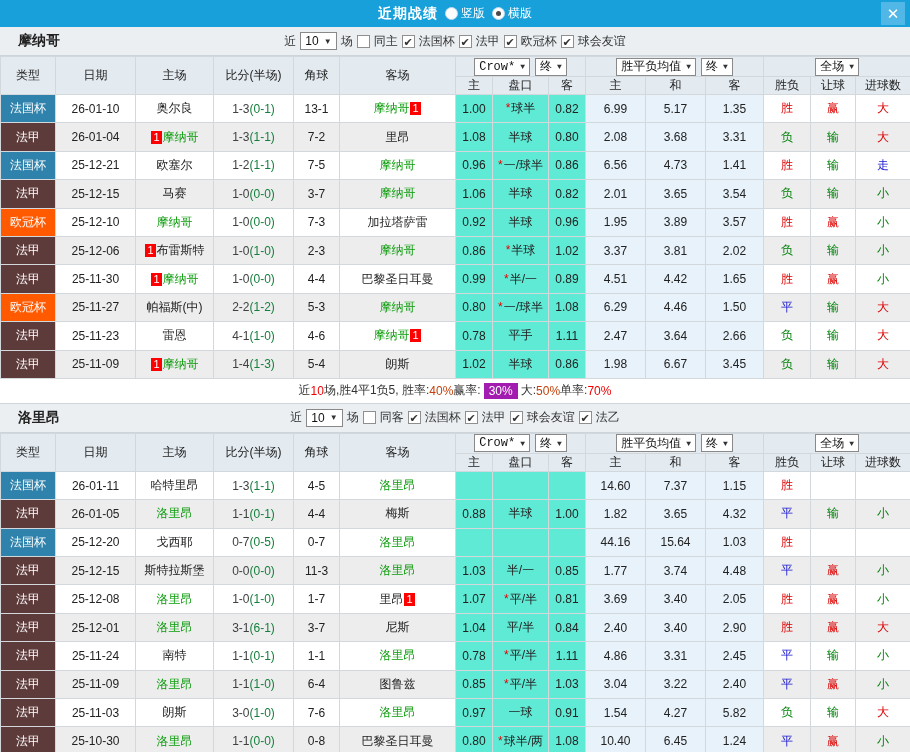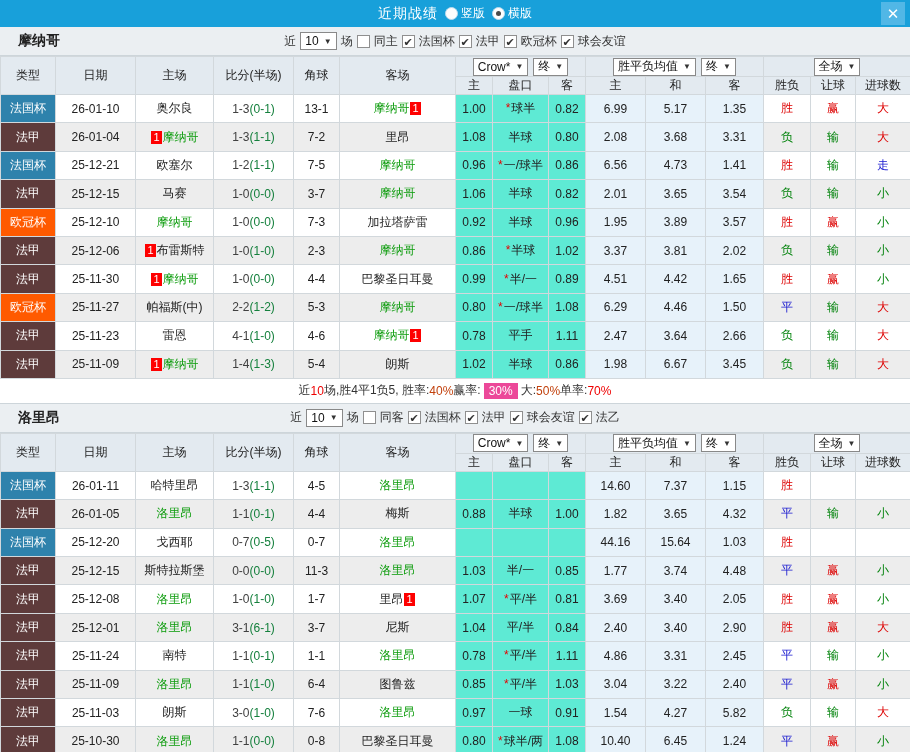--- a/index.html
+++ b/index.html
@@ -1,56 +1,56 @@
 <!DOCTYPE html>
 <html><head>
 <meta charset="utf-8">
 <style>
   html,body{margin:0;padding:0;overflow:hidden;}
   body{width:910px;height:752px;background:#fff;font-family:"Liberation Sans","DejaVu Sans",sans-serif;}
   
   .titlebar{height:27px;background:#18a0da;position:relative;display:flex;align-items:center;justify-content:center;gap:7px;}
-  .tb-title{color:#fff;font-weight:normal;font-size:14px;letter-spacing:1px;}
+  .tb-title{color:#fff;font-weight:bold;font-size:14px;letter-spacing:1px;}
   .radio{display:inline-flex;align-items:center;gap:3px;color:#fff;font-size:12px;cursor:pointer;}
   .radio-dot{width:13px;height:13px;border-radius:50%;background:#fdfdfd;border:1px solid #bcdcee;display:inline-block;position:relative;box-sizing:border-box;}
   .radio-dot.sel::after{content:"";position:absolute;left:3px;top:3px;width:5px;height:5px;border-radius:50%;background:#4a4a4a;}
   .close-btn{position:absolute;right:5px;top:2px;width:24px;height:23px;background:#51b7e6;color:#fff;font-weight:bold;text-align:center;line-height:23px;font-size:15px;cursor:pointer;}
   
   .sec-header{height:29px;background:#ebeff2;border-bottom:1px solid #cdd5da;position:relative;display:flex;align-items:center;box-sizing:border-box;}
   .team{position:absolute;left:18px;font-size:14px;font-weight:bold;color:#222;}
   .filters{margin:0 auto;display:flex;align-items:center;gap:4px;font-size:12px;color:#333;}
   .selbox{display:inline-flex;align-items:center;gap:5px;border:1px solid #898989;background:#fff;padding:0 4px;height:18px;font-size:12px;color:#111;cursor:pointer;box-sizing:border-box;white-space:nowrap;}
   .selbox .arr{font-size:8px;color:#333;}
   .cb{width:13px;height:13px;border:1px solid #8f8f8f;background:#fff;display:inline-block;text-align:center;line-height:12px;font-size:11px;color:#333;box-sizing:border-box;cursor:pointer;}
   
   table{border-collapse:collapse;table-layout:fixed;width:910px;}
   th,td{border:1px solid #d2d8dc;text-align:center;vertical-align:middle;overflow:hidden;white-space:nowrap;padding:0;font-weight:normal;}
   thead th{background:#e3eaf0;font-size:12px;color:#222;}
   thead tr.selrow th{height:19px;}
   thead tr.lblrow th{height:15px;}
-  thead .selwrap{display:flex;align-items:center;justify-content:center;gap:5px;}
+  thead .selwrap{display:flex;align-items:center;justify-content:center;gap:5px;font-family:Liberation Mono, monospace;}
   tbody td{height:27.4px;font-size:12px;color:#222;}
   tbody tr.alt .c-white{background:#ededed;}
   .c-white{background:#fff;}
   .c-cream{background:#5eead4;}
   .c-blue{background:#e7f2fa;}
   .ty{color:#fff;font-size:12px;}
   .green-team{color:#0a9b0a;}
   .badge{background:#fe0000;color:#fff;font-size:11px;padding:0 2px;margin:0 1px;display:inline-block;line-height:13px;height:13px;}
   .sc-f{color:#404040;}
   .sc-h{color:#15803d;}
   .star{color:#e60000;margin-right:1px;}
   .r{color:#dd0000;}
   .g{color:#00820a;}
   .b{color:#1717cf;}
   
   .summary{height:25px;border-bottom:1px solid #cdd5da;display:flex;align-items:center;justify-content:center;font-size:12px;color:#333;box-sizing:border-box;background:#fff;}
   .summary .red{color:#ee0000;}
   .summary .blue{color:#c2410c;}
-  .summary .greenbox{background:#ec4899;color:#fff;padding:1px 5px;margin:0 3px;}
+  .summary .greenbox{background:#a21caf;color:#fff;padding:1px 5px;margin:0 3px;}
 </style>
 </head>
 <body>
 
 <div class="titlebar">
   <span class="tb-title">近期战绩</span>
   <label class="radio">
     <span class="radio-dot"></span>
     <span>竖版</span>
   </label>

